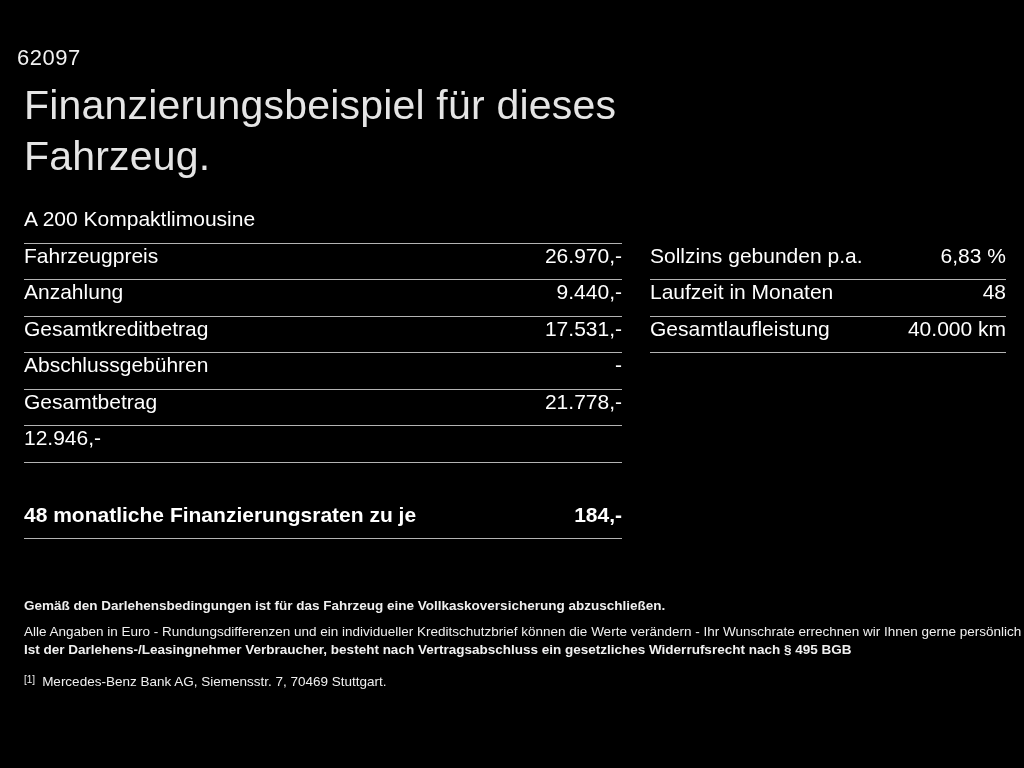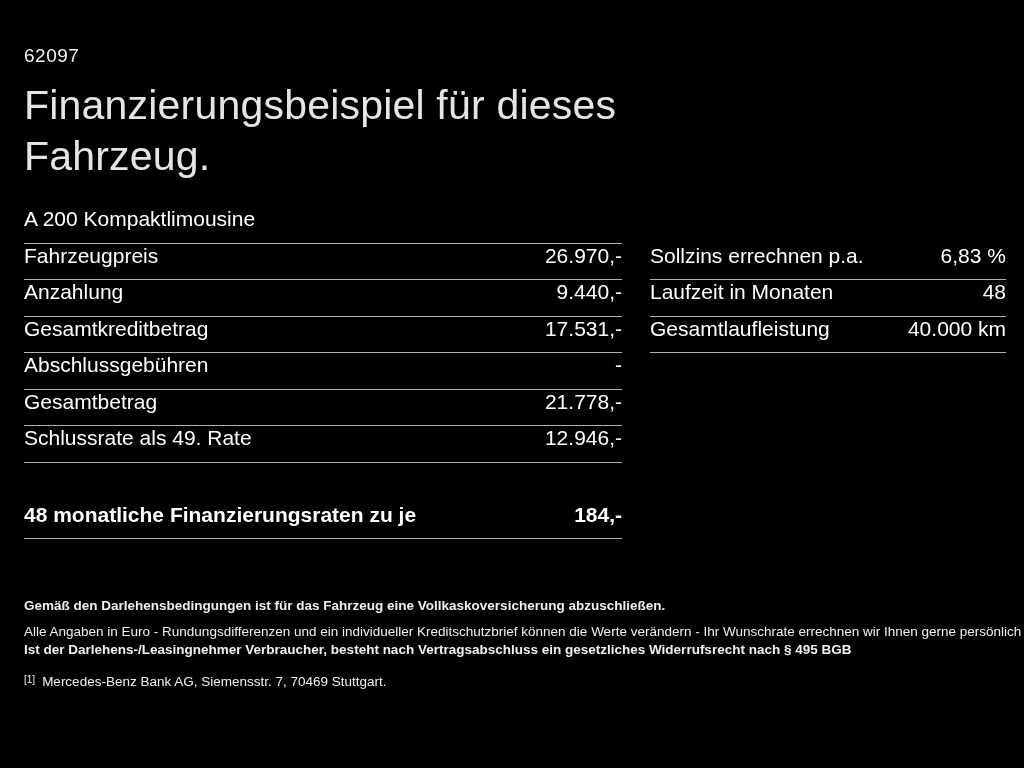--- a/index.html
+++ b/index.html
@@ -11,23 +11,23 @@
   .canvas {
     position: relative;
     width: 1024px;
     height: 768px;
     background: #000000;
     color: #ffffff;
     overflow: hidden;
   }
   .doc-number {
     position: absolute;
-    left: 24px;
+    left: 17px;
     top: 45px;
-    font-size: 19px;
+    font-size: 22px;
     color: #f2f2f2;
     letter-spacing: 0.5px;
   }
   .page-title {
     position: absolute;
     left: 24px;
     top: 80px;
     margin: 0;
     max-width: 720px;
     font-size: 41px;
@@ -113,32 +113,31 @@
     </div>
     <div class="row">
       <span class="label">Abschlussgebühren</span>
       <span class="value">-</span>
     </div>
     <div class="row">
       <span class="label">Gesamtbetrag</span>
       <span class="value">21.778,-</span>
     </div>
     <div class="row">
-      <span class="label">Schlussrate als 49. Rate</span>
       <span class="value">12.946,-</span>
     </div>
     <div class="row bold">
       <span class="label">48 monatliche Finanzierungsraten zu je</span>
       <span class="value">184,-</span>
     </div>
   </div>
 
   <div class="fin-table right-table">
     <div class="row">
-      <span class="label">Sollzins errechnen p.a.</span>
+      <span class="label">Sollzins gebunden p.a.</span>
       <span class="value">6,83 %</span>
     </div>
     <div class="row">
       <span class="label">Laufzeit in Monaten</span>
       <span class="value">48</span>
     </div>
     <div class="row">
       <span class="label">Gesamtlaufleistung</span>
       <span class="value">40.000 km</span>
     </div>

